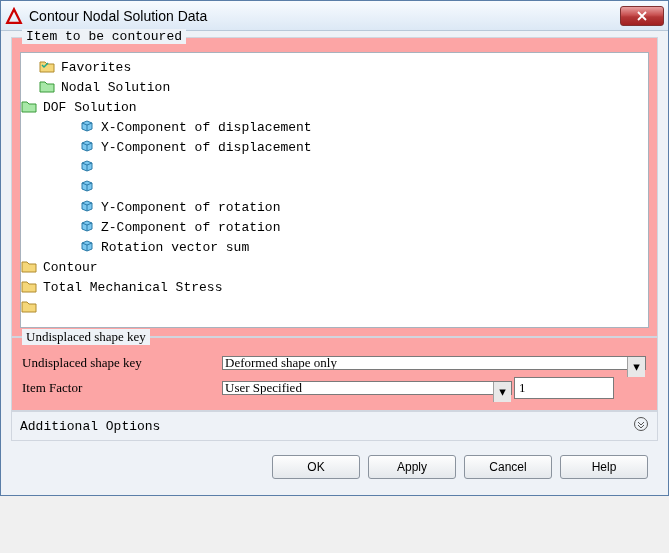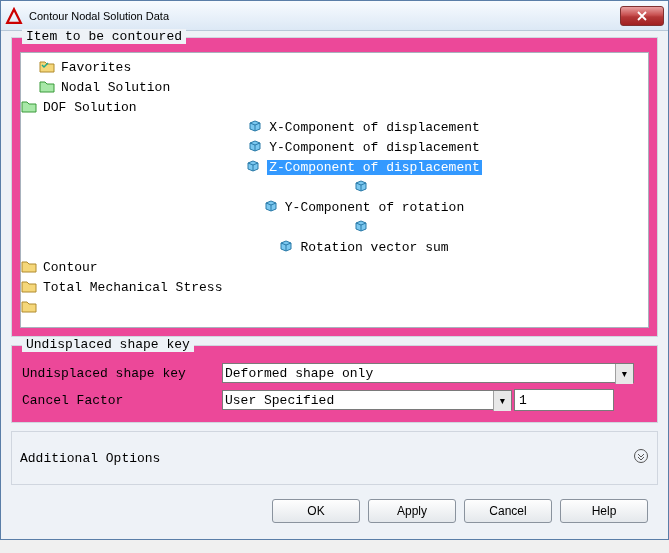--- a/index.html
+++ b/index.html
@@ -1,47 +1,47 @@
 <!DOCTYPE html>
 <html><head>
 <meta charset="utf-8">
 <style>
 * { box-sizing: border-box; margin: 0; padding: 0; }
 body { font-family: "Courier New", monospace; font-size: 13px; background: #f0f0f0; width: 669px; height: 553px; overflow: hidden; }
 .window { width: 669px; border: 1px solid #5a7ea8; background: #eef2f7; }
 .titlebar { height: 30px; background: linear-gradient(#f7fbff, #dce8f5); display: flex; align-items: center; padding: 0 4px; border-bottom: 1px solid #b8c8d8; font-family: "Segoe UI", Tahoma, sans-serif; }
 .titlebar-icon { width: 18px; height: 18px; margin-right: 6px; display: flex; align-items: center; justify-content: center; }
-.titlebar-text { flex: 1; font-size: 11px; color: #000; }
+.titlebar-text { flex: 1; font-size: 14px; color: #000; }
 .close-btn { width: 44px; height: 20px; background: linear-gradient(#e9a1a1, #c85050 45%, #b43838 55%, #a02020); border: 1px solid #803030; border-radius: 3px; display: flex; align-items: center; justify-content: center; color: #fff; font-weight: bold; font-size: 11px; cursor: pointer; font-family: "Segoe UI", sans-serif; }
 .body-area { padding: 6px 10px 10px 10px; background: #eef2f7; }
-.groupbox { border: 1px solid #d0d6df; background: #ec4899; margin-bottom: 8px; position: relative; }
+.groupbox { border: 1px solid #d0d6df; background: #fca5a5; position: relative; }
 .groupbox-title { position: absolute; top: -9px; left: 10px; background: #eef2f7; padding: 0 4px; font-size: 13px; }
 .tree-wrap { border: 1px solid #a8b2bd; background: #fff; margin: 14px 8px 8px 8px; height: 276px; position: relative; }
 .tree-scroll { overflow-y: auto; overflow-x: hidden; height: 100%; padding: 4px 0; }
 .tree-scroll::-webkit-scrollbar { width: 18px; }
 .tree-scroll::-webkit-scrollbar-track { background: #f0f0f0; border-left: 1px solid #d0d0d0; }
 .tree-scroll::-webkit-scrollbar-thumb { background: #cfcfcf; border: 1px solid #a0a0a0; }
 .tree-scroll::-webkit-scrollbar-button { background: #e8e8e8; border: 1px solid #a0a0a0; height: 18px; }
 .tree-item { display: flex; align-items: center; height: 20px; white-space: nowrap; }
 .indent1 { padding-left: 18px; }
 .indent2 { }
-.indent3 { padding-left: 58px; justify-content: center; }
+.indent3 { padding-left: 58px; }
 .ticon { width: 18px; height: 16px; margin-right: 4px; display: inline-flex; flex-shrink: 0; }
 .folder-svg { width: 16px; height: 14px; }
 .cube-svg { width: 16px; height: 14px; }
 .tree-label { font-size: 13px; }
 .selected .tree-label { background: #3399ff; color: #fff; padding: 0 2px; }
 .form-row { display: flex; align-items: center; padding: 3px 10px; }
 .form-label { width: 200px; font-size: 13px; }
-.select { flex: 1; height: 20px; font-family: inherit; font-size: 13px; border: 1px solid #7a7a7a; background: #fff; padding: 0 2px; appearance: none; position: relative; }
+.select { flex: 1; height: 14px; font-family: inherit; font-size: 13px; border: 1px solid #7a7a7a; background: #fff; padding: 0 2px; appearance: none; position: relative; }
 .select-wrap { flex: 1; position: relative; display: flex; }
 .sel-arrow { position: absolute; right: 1px; top: 1px; width: 18px; height: 20px; background: #e8e8e8; border-left: 1px solid #a0a0a0; display: flex; align-items: center; justify-content: center; pointer-events: none; }
 .text-input { width: 100px; height: 22px; border: 1px solid #7a7a7a; font-family: inherit; font-size: 13px; padding: 0 4px; margin-left: 2px; }
-.shape-group { padding: 14px 13px 8px 0; }
-.addopt { display: flex; align-items: center; justify-content: space-between; padding: 16px 8px; border: 1px solid #d0d6df; margin-bottom: 8px; cursor: pointer; }
+.shape-group { padding: 14px 1px 8px 0; font-family: Liberation Serif, serif; }
+.addopt { display: flex; align-items: center; justify-content: space-between; padding: 4px 8px; border: 1px solid #d0d6df; margin-bottom: 8px; cursor: pointer; }
 .btn-row { display: flex; justify-content: flex-end; gap: 8px; padding: 6px 10px; font-family: "Segoe UI", Tahoma, sans-serif; }
 .btn { min-width: 88px; height: 24px; border: 1px solid #8a939e; background: linear-gradient(#fefefe, #e4e8ec); border-radius: 3px; font-size: 12px; cursor: pointer; }
 </style>
 </head>
 <body>
 
 <div class="window">
   <div class="titlebar">
     <span class="titlebar-icon">
       <svg viewBox="0 0 16 16">
@@ -109,21 +109,20 @@
               </span>
             <span class="tree-label">Y-Component of displacement</span>
           </div>
           <div class="tree-item indent3 selected">
             <span class="ticon">
                 <svg class="cube-svg" viewBox="0 0 16 14">
                   <path d="M3 4l5-2 5 2v6l-5 2-5-2z" fill="#7cc8f0" stroke="#2a7aa8"></path>
                   <path d="M3 4l5 2 5-2M8 6v6" stroke="#2a7aa8" fill="none"></path>
                 </svg>
               </span>
-            <span class="tree-label">Z-Component of displacement</span>
           </div>
           <div class="tree-item indent3">
             <span class="ticon">
                 <svg class="cube-svg" viewBox="0 0 16 14">
                   <path d="M3 4l5-2 5 2v6l-5 2-5-2z" fill="#7cc8f0" stroke="#2a7aa8"></path>
                   <path d="M3 4l5 2 5-2M8 6v6" stroke="#2a7aa8" fill="none"></path>
                 </svg>
               </span>
           </div>
           <div class="tree-item indent3">
@@ -135,20 +134,21 @@
               </span>
             <span class="tree-label">Y-Component of rotation</span>
           </div>
           <div class="tree-item indent3">
             <span class="ticon">
                 <svg class="cube-svg" viewBox="0 0 16 14">
                   <path d="M3 4l5-2 5 2v6l-5 2-5-2z" fill="#7cc8f0" stroke="#2a7aa8"></path>
                   <path d="M3 4l5 2 5-2M8 6v6" stroke="#2a7aa8" fill="none"></path>
                 </svg>
               </span>
+            <span class="tree-label">Z-Component of rotation</span>
           </div>
           <div class="tree-item indent3">
             <span class="ticon">
                 <svg class="cube-svg" viewBox="0 0 16 14">
                   <path d="M3 4l5-2 5 2v6l-5 2-5-2z" fill="#7cc8f0" stroke="#2a7aa8"></path>
                   <path d="M3 4l5 2 5-2M8 6v6" stroke="#2a7aa8" fill="none"></path>
                 </svg>
               </span>
             <span class="tree-label">Rotation vector sum</span>
           </div>
@@ -186,21 +186,21 @@
 
       <div class="form-row">
         <span class="form-label">Undisplaced shape key</span>
         <div class="select-wrap">
           <input class="select" readonly="" value="Deformed shape only" style="">
           <span class="sel-arrow">▾</span>
         </div>
       </div>
 
       <div class="form-row">
-        <span class="form-label">Cancel Factor</span>
+        <span class="form-label">Item Factor</span>
         <div class="select-wrap" style="flex:0 0 290px">
           <input class="select" readonly="" value="User Specified" style="">
           <span class="sel-arrow">▾</span>
         </div>
         <input class="text-input" value="1" style="">
       </div>
     </div>
 
     <div class="addopt">
       <span>Additional Options</span>

